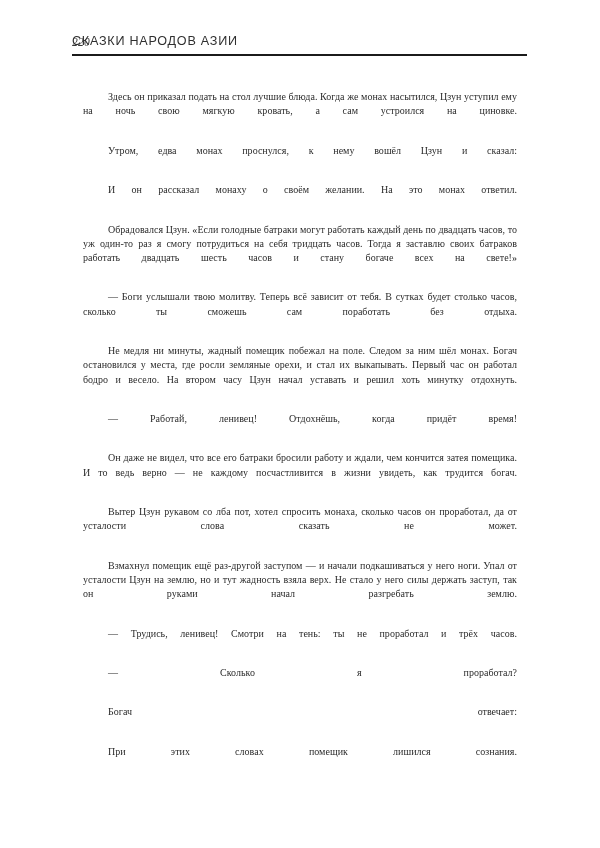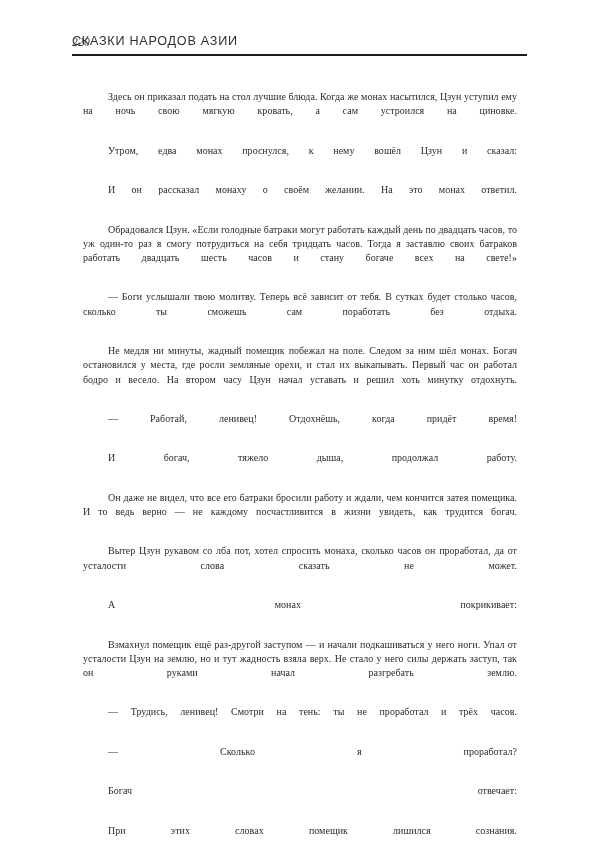--- a/index.html
+++ b/index.html
@@ -104,24 +104,22 @@
   <div class="head-rule"></div>
 
   <div class="textblock">
       <p>Здесь он приказал подать на стол лучшие блюда. Когда же монах насытился, Цзун уступил ему на ночь свою мягкую кровать, а сам устроился на циновке.</p>
       <p>Утром, едва монах проснулся, к нему вошёл Цзун и сказал:</p>
       <p>И он рассказал монаху о своём желании. На это монах ответил.</p>
       <p>Обрадовался Цзун. «Если голодные батраки могут работать каждый день по двадцать часов, то уж один-то раз я смогу потрудиться на себя тридцать часов. Тогда я заставлю своих батраков работать двадцать шесть часов и стану богаче всех на свете!»</p>
       <p>— Боги услышали твою молитву. Теперь всё зависит от тебя. В сутках будет столько часов, сколько ты сможешь сам поработать без отдыха.</p>
       <p>Не медля ни минуты, жадный помещик побежал на поле. Следом за ним шёл монах. Богач остановился у места, где росли земляные орехи, и стал их выкапывать. Первый час он работал бодро и весело. На втором часу Цзун начал уставать и решил хоть минутку отдохнуть.</p>
       <p>— Работай, ленивец! Отдохнёшь, когда придёт время!</p>
-      <p>И богач, тяжело дыша, продолжал работу.</p>
       <p>Он даже не видел, что все его батраки бросили работу и ждали, чем кончится затея помещика. И то ведь верно — не каждому посчастливится в жизни увидеть, как трудится богач.</p>
       <p>Вытер Цзун рукавом со лба пот, хотел спросить монаха, сколько часов он проработал, да от усталости слова сказать не может.</p>
-      <p>А монах покрикивает:</p>
       <p>Взмахнул помещик ещё раз-другой заступом — и начали подкашиваться у него ноги. Упал от усталости Цзун на землю, но и тут жадность взяла верх. Не стало у него силы держать заступ, так он руками начал разгребать землю.</p>
       <p>— Трудись, ленивец! Смотри на тень: ты не проработал и трёх часов.</p>
       <p>— Сколько я проработал?</p>
       <p>Богач отвечает:</p>
       <p>При этих словах помещик лишился сознания.</p>
     </div>
 
 </div>
 
 </body></html>

